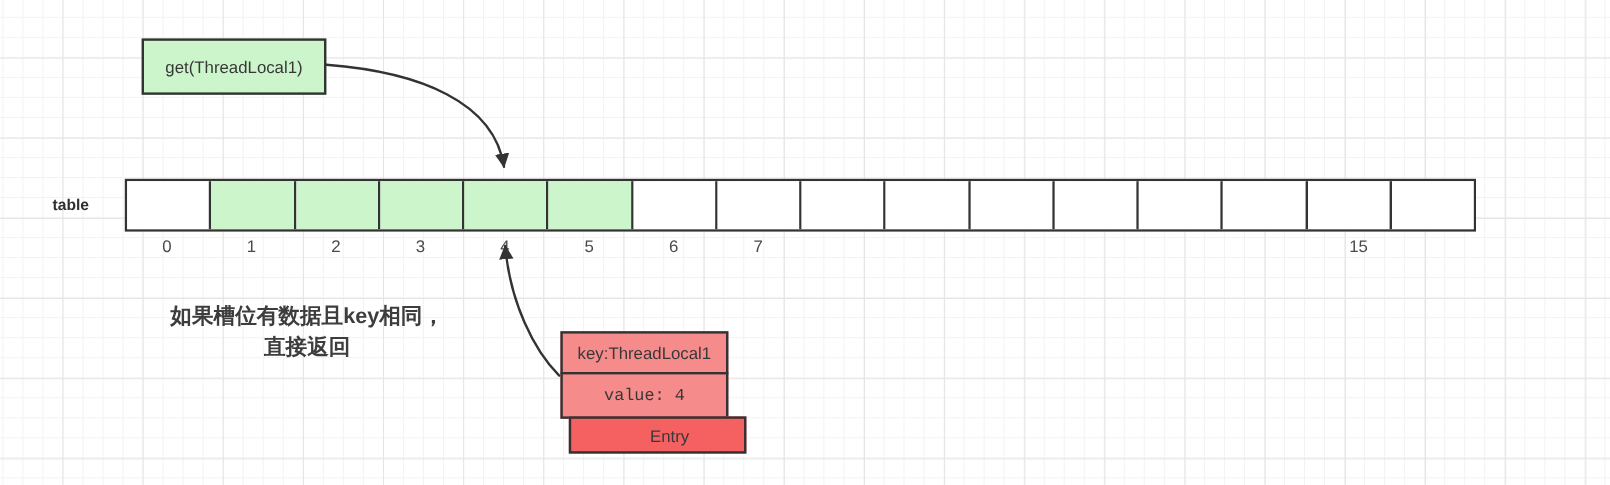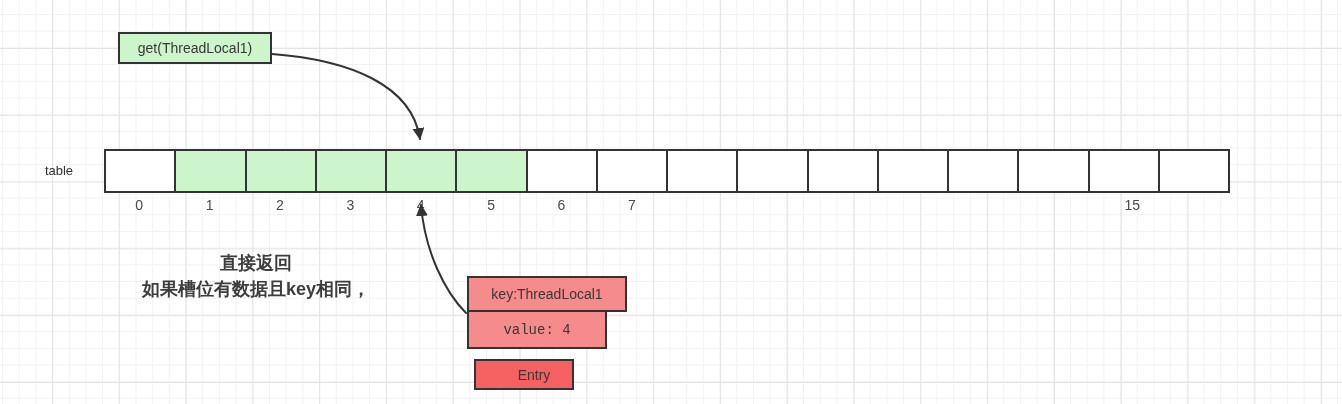--- a/index.html
+++ b/index.html
@@ -34,30 +34,30 @@
     border: 2px solid #333333;
     display: flex;
     align-items: center;
     justify-content: center;
     color: #383838;
     font-size: 14px;
     z-index: 2;
   }
   .get-box {
     left: 118px; top: 32px;
-    width: 154px; height: 32px;
+    width: 154px; height: 47px;
   }
   .table-label {
     position: absolute;
     left: 18px; top: 149px;
     width: 82px; height: 44px;
     line-height: 44px;
     text-align: center;
     font-size: 13px;
-    font-weight: normal;
+    font-weight: bold;
     color: #2f2f2f;
     z-index: 2;
   }
   .hash-table {
     position: absolute;
     left: 104px; top: 149px;
     width: 1126px; height: 44px;
     box-sizing: border-box;
     border: 2px solid #333333;
     display: flex;
@@ -90,23 +90,23 @@
     position: absolute;
     left: 95px; top: 250px;
     width: 322px;
     text-align: center;
     font-size: 18px;
     line-height: 26px;
     font-weight: bold;
     color: #3d3d3d;
     z-index: 2;
   }
-  .entry-key-box   { left: 467px; top: 276px; width: 160px; height: 36px; }
+  .entry-key-box   { left: 467px; top: 276px; width: 140px; height: 36px; }
   .entry-value-box { left: 467px; top: 310px; width: 140px; height: 39px; }
-  .entry-box      { left: 474px; top: 359px; width: 100px; height: 31px; padding-left: 20px; }
+  .entry-box      { left: 474px; top: 347px; width: 148px; height: 31px; padding-left: 20px; }
 </style>
 </head>
 <body>
 
 <div class="canvas">
 
   <svg class="arrows-layer" viewBox="0 0 1342 404" xmlns="http://www.w3.org/2000/svg">
     <defs>
       <marker id="arrowhead" markerUnits="userSpaceOnUse" markerWidth="14" markerHeight="13" refX="11" refY="6" orient="auto">
         <path d="M0,0 L12,6 L0,12 Z" fill="#333333"></path>
@@ -147,22 +147,22 @@
       <div class="idx" style="left: 140.75px; width: 70.375px;">2</div>
       <div class="idx" style="left: 211.125px; width: 70.375px;">3</div>
       <div class="idx" style="left: 281.5px; width: 70.375px;">4</div>
       <div class="idx" style="left: 351.875px; width: 70.375px;">5</div>
       <div class="idx" style="left: 422.25px; width: 70.375px;">6</div>
       <div class="idx" style="left: 492.625px; width: 70.375px;">7</div>
       <div class="idx" style="left: 993px; width: 70.375px;">15</div>
     </div>
 
   <div class="annotation">
+    <div>如果槽位有数据且key相同，</div>
     <div>直接返回</div>
-    <div>如果槽位有数据且key相同，</div>
   </div>
 
   <div class="shape entry-key-box" style="background-color: rgb(246, 139, 139);">
     <span>key:ThreadLocal1</span>
   </div>
   <div class="shape entry-value-box" style="background-color: rgb(246, 139, 139); font-family: Liberation Mono, monospace;">
     <span>value: 4</span>
   </div>
   <div class="shape entry-box" style="background-color: rgb(245, 97, 97);">
     <span>Entry</span>

